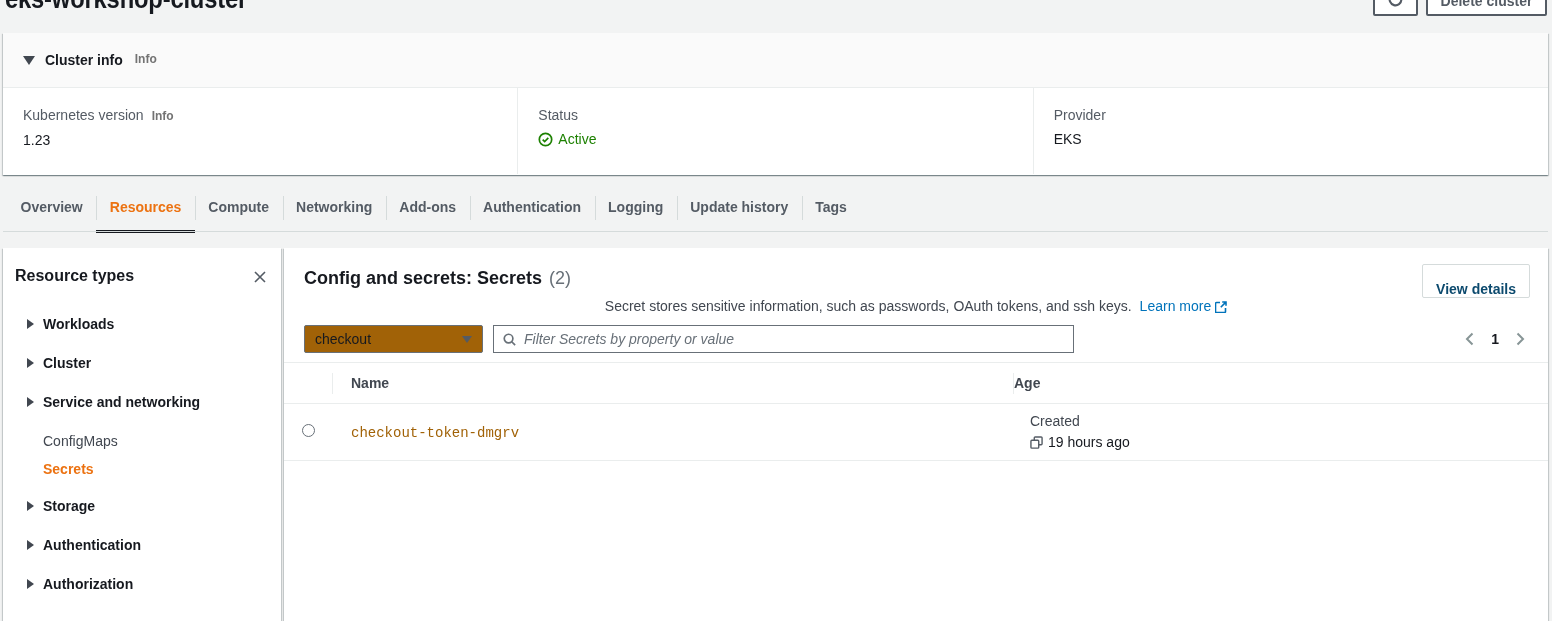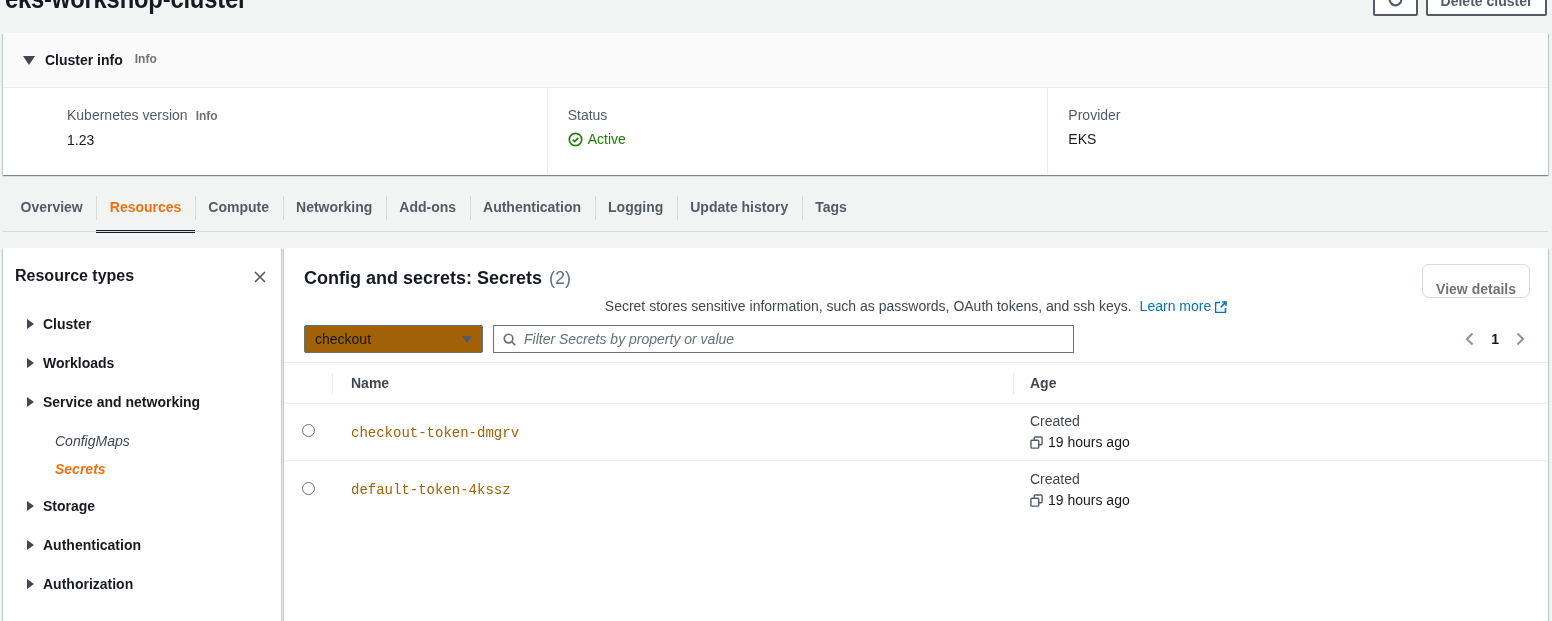--- a/index.html
+++ b/index.html
@@ -19,21 +19,21 @@
   
   .panel { position:absolute; background:#fff;
     box-shadow:0 1px 1px 0 rgba(0,28,36,.3), 1px 1px 1px 0 rgba(0,28,36,.15), -1px 1px 1px 0 rgba(0,28,36,.15); }
   .cluster-info { left:3px; top:33px; width:1545px; height:142px; }
   .ci-header { height:55px; background:#fafafa; border-bottom:1px solid #eaeded;
     display:flex; align-items:center; padding-left:20px; }
   .caret-down { width:0; height:0; border-left:6px solid transparent; border-right:6px solid transparent;
     border-top:9px solid #414750; margin-right:10px; }
   .ci-title { font-size:14px; font-weight:700; color:#16191f; }
   .info-link { font-size:12px; font-weight:700; color:#737373; margin-left:12px; text-decoration:none; position:relative; top:-1px; cursor:pointer; }
-  .ci-body { display:flex; height:86px;margin-left:44px; }
+  .ci-body { display:flex; height:86px; }
   .ci-col { flex:1 1 0; padding:17px 20px 0 20px; }
   .ci-col + .ci-col { border-left:1px solid #eaeded; }
   .field-label { font-size:14px; color:#545b64; line-height:20px; }
   .field-label .info-link { margin-left:8px; top:0; }
   .field-value { margin-top:4px; font-size:14px; color:#16191f; line-height:20px; }
   .status-active { display:flex; align-items:center; gap:5px; color:#1d8102; }
 
   
   .tabs-line { position:absolute; left:3px; top:231px; width:1545px; height:1px; background:#d5dbdb; }
   .tabs { position:absolute; left:7px; top:194px; display:flex; list-style:none; }
@@ -47,35 +47,35 @@
   .sidebar { left:3px; top:248px; width:278px; height:373px; }
   .sb-title { position:absolute; left:12px; top:19px; font-size:16px; font-weight:700; color:#16191f; }
   .sb-close { position:absolute; right:14px; top:22px; width:14px; height:14px; cursor:pointer; }
   .sb-list { position:absolute; left:0; top:66px; width:100%; list-style:none; }
   .sb-item { height:20px; margin-bottom:19px; display:flex; align-items:center; padding-left:24px;
     font-size:14px; font-weight:700; color:#16191f; cursor:pointer; }
   .sb-item .tri { width:0; height:0; border-top:5px solid transparent; border-bottom:5px solid transparent;
     border-left:7px solid #414750; margin-right:9px; }
   .sb-item .tri-open { width:0; height:0; border-left:5px solid transparent; border-right:5px solid transparent;
     border-top:7px solid #414750; margin-right:8px; position:relative; left:-1px; }
-  .sb-sub { height:20px; margin-bottom:8px; padding-left:52px; display:flex; align-items:center;
-    font-size:14px; font-weight:400; color:#414750; cursor:pointer;font-style:italic; }
+  .sb-sub { height:20px; margin-bottom:8px; padding-left:40px; display:flex; align-items:center;
+    font-size:14px; font-weight:400; color:#414750; cursor:pointer; }
   .sb-sub.selected { font-weight:700; color:#ec7211; }
   .sb-item.tight { margin-bottom:8px; }
   .sb-sub.last { margin-bottom:17px; }
 
   
   .main { left:284px; top:248px; width:1264px; height:373px; }
   .m-head { padding:18px 20px 0 20px; position:relative; }
   .m-title-row { display:flex; align-items:baseline; }
   .m-title { font-size:18px; font-weight:700; color:#16191f; line-height:24px; }
   .m-count { font-size:18px; font-weight:400; color:#687078; margin-left:7px; }
   .btn-viewdetails { position:absolute; top:16px; right:18px; height:28px; padding:16px 13px;
-    background:#fff; border:1px solid #d5dbdb; border-radius:7px; font-size:14px; font-weight:700;
-    color:#737373; font-family:"Liberation Sans",sans-serif; }
+    background:#fff; border:1px solid #d5dbdb; border-radius:2px; font-size:14px; font-weight:700;
+    color:#0c4a6e; font-family:"Liberation Sans",sans-serif; }
   .m-desc { margin-top:7px; font-size:14px; color:#414750; line-height:18px;text-align:center; }
   .learn-more { color:#0073bb; text-decoration:none; margin-left:8px; font-weight:400; cursor:pointer; }
   .ext-icon { display:inline-block; vertical-align:-2px; margin-left:4px; }
 
   .filter-row { margin-top:8px; display:flex; position:relative; }
   .select { width:179px; height:28px; border:1px solid #687078; border-radius:2px; background:#a16207;
     display:flex; align-items:center; padding:0 10px; font-size:14px; color:#16191f; cursor:pointer; position:relative; }
   .select .sel-caret { position:absolute; right:10px; width:0; height:0;
     border-left:5px solid transparent; border-right:5px solid transparent; border-top:7px solid #545b64; }
   .search-box { margin-left:10px; width:581px; height:28px; border:1px solid #687078; border-radius:0;
@@ -167,25 +167,25 @@
   <aside class="panel sidebar">
     <div class="sb-title">Resource types</div>
     <span class="sb-close">
       <svg width="14" height="14" viewBox="0 0 14 14" stroke="#545b64" stroke-width="1.6">
         <path d="M2 2l10 10M12 2L2 12"></path>
       </svg>
     </span>
     <ul class="sb-list">
       <li class="sb-item">
           <span class="tri"></span>
+          <span>Workloads</span>
+        </li>
+      <li class="sb-item">
+          <span class="tri"></span>
           <span>Cluster</span>
-        </li>
-      <li class="sb-item">
-          <span class="tri"></span>
-          <span>Workloads</span>
         </li>
       <li class="sb-item">
           <span class="tri"></span>
           <span>Service and networking</span>
         </li>
       <li class="sb-sub">ConfigMaps</li>
       <li class="sb-sub selected last">Secrets</li>
       <li class="sb-item">
           <span class="tri"></span>
           <span>Storage</span>
@@ -244,53 +244,37 @@
           </button>
         </div>
       </div>
     </div>
 
     <table class="tbl">
       <thead>
         <tr>
           <th class="col-sel"></th>
           <th class="col-name th-pad th-divider">Name</th>
-          <th class="th-pad th-divider" style="padding-left:17px">Age</th>
+          <th class="th-pad th-divider" style="padding-left:1px">Age</th>
         </tr>
       </thead>
       <tbody>
         <tr class="row-1">
           <td><span class="radio"></span></td>
           <td><a class="cell-link">checkout-token-dmgrv</a></td>
           <td class="age-cell">
             <div class="age-line1">Created</div>
             <div class="age-line2">
               <span style="display:flex">
                 <svg width="13" height="13" viewBox="0 0 14 14" fill="none" stroke="#545b64" stroke-width="1.5">
                   <rect x="4.6" y="1" width="8.4" height="8.4" rx="1"></rect>
                   <rect x="1" y="4.6" width="8.4" height="8.4" rx="1" fill="#fff"></rect>
                 </svg>
               </span>
               <span>19 hours ago</span>
             </div>
           </td>
         </tr>
-        <tr class="row-2">
-          <td><span class="radio"></span></td>
-          <td><a class="cell-link">default-token-4kssz</a></td>
-          <td class="age-cell">
-            <div class="age-line1">Created</div>
-            <div class="age-line2">
-              <span style="display:flex">
-                <svg width="13" height="13" viewBox="0 0 14 14" fill="none" stroke="#545b64" stroke-width="1.5">
-                  <rect x="4.6" y="1" width="8.4" height="8.4" rx="1"></rect>
-                  <rect x="1" y="4.6" width="8.4" height="8.4" rx="1" fill="#fff"></rect>
-                </svg>
-              </span>
-              <span>19 hours ago</span>
-            </div>
-          </td>
-        </tr>
       </tbody>
     </table>
   </section>
 
 </div>
 
 </body></html>

